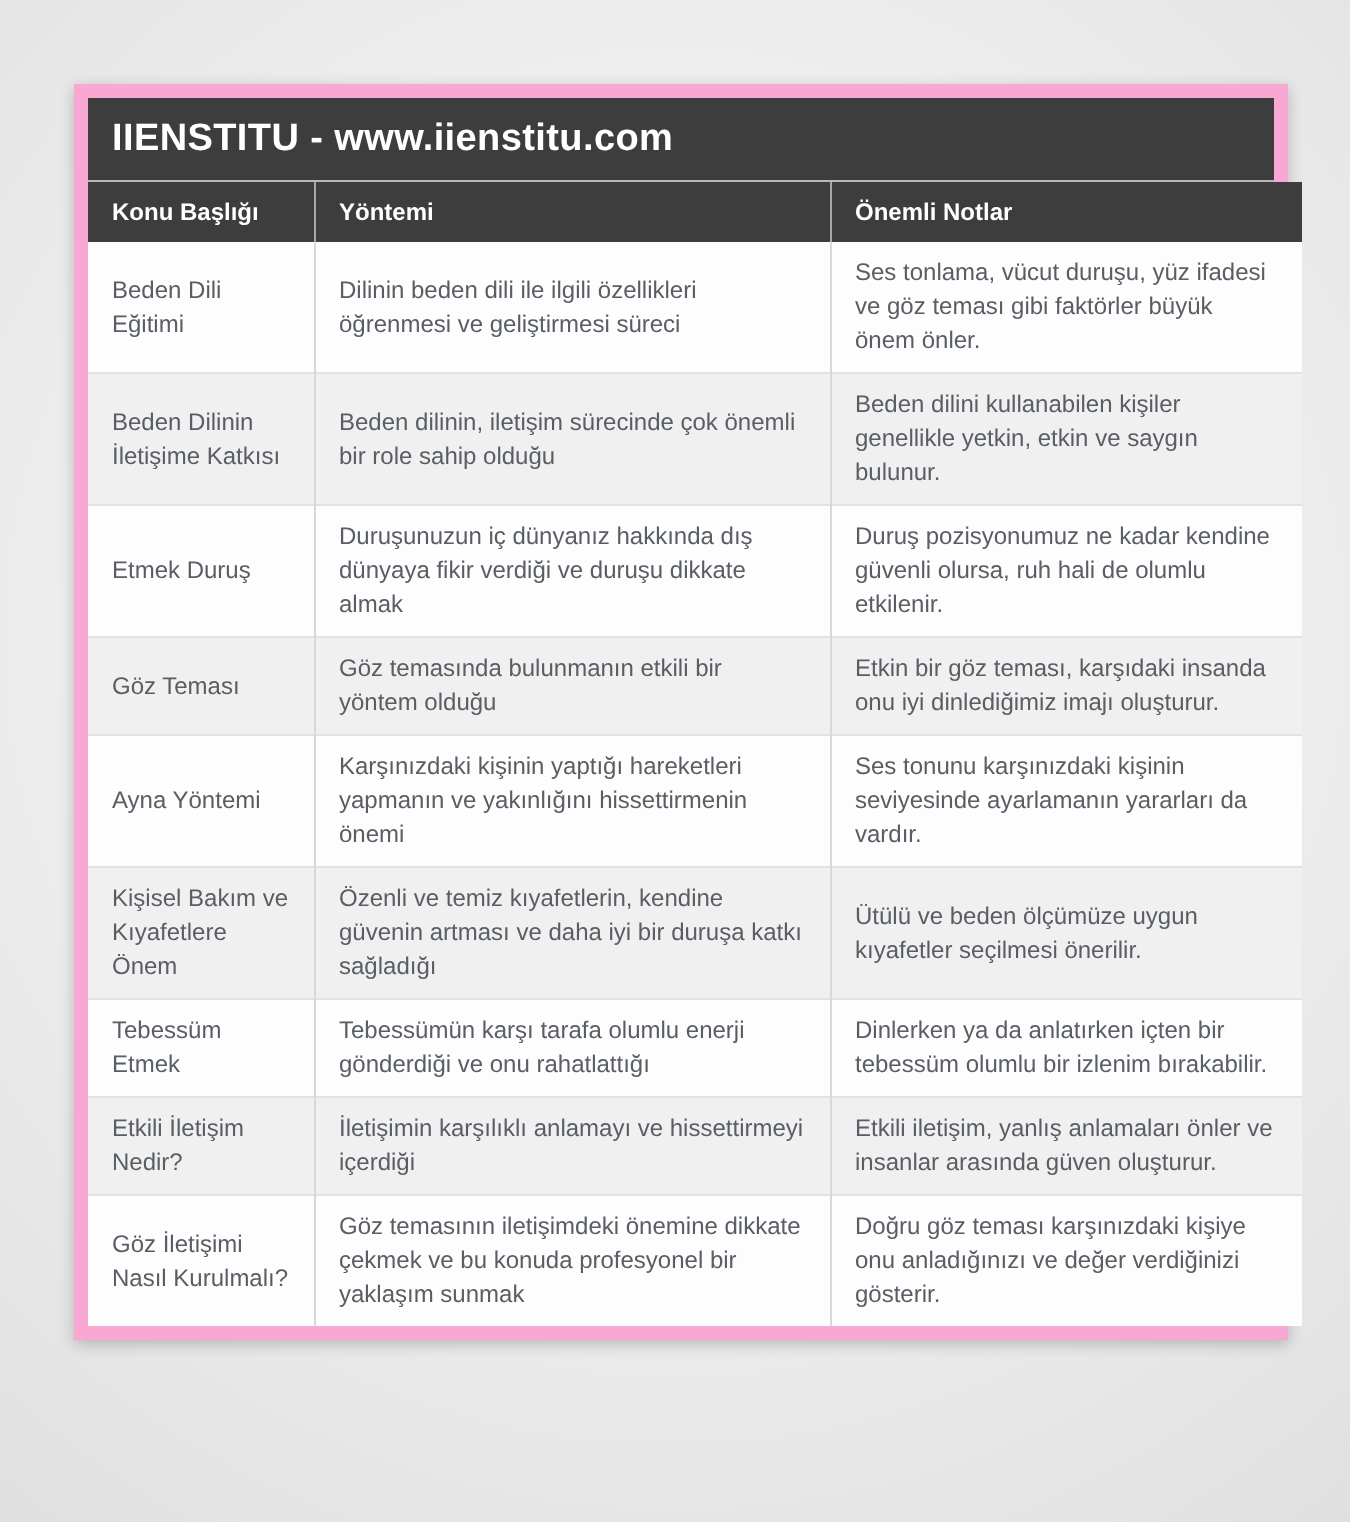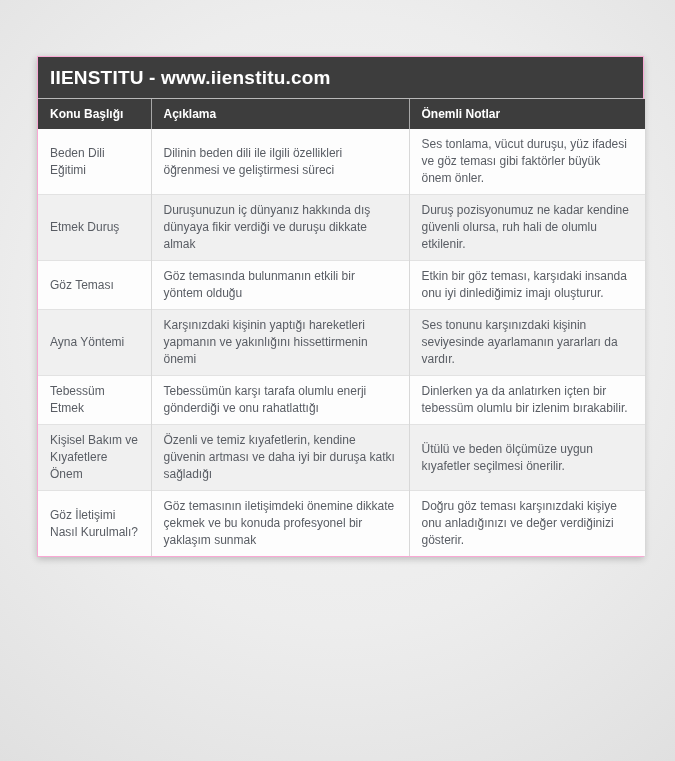--- a/index.html
+++ b/index.html
@@ -8,25 +8,25 @@
     overflow: hidden;
     font-family: "Liberation Sans", sans-serif;
   }
   body {
     background: radial-gradient(circle at 50% 42%, #f4f4f4 0%, #ededed 55%, #e0e0e0 100%);
     position: relative;
   }
   .card {
     position: absolute;
     left: 37px;
-    top: 56px;
+    top: 42px;
     width: 607px;
     background: #ffffff;
     box-shadow: 0 2px 7px rgba(0,0,0,0.22);
-    border: 1px solid #f9a8d4;
+    border: 7px solid #f9a8d4;
   }
   .title-bar {
     background: #3d3d3d;
     color: #ffffff;
     font-weight: bold;
     font-size: 19px;
     padding: 10px 12px 9px 12px;
     border-bottom: 1px solid #b9b9b9;
     letter-spacing: 0.2px;
   }
@@ -72,63 +72,73 @@
 
   <table>
     <colgroup>
       <col class="c1">
         <col class="c2">
         <col class="c3">
     </colgroup>
     <thead>
       <tr>
         <th>Konu Başlığı</th>
-        <th>Açıklama</th>
+        <th>Yöntemi</th>
         <th>Önemli Notlar</th>
       </tr>
     </thead>
     <tbody>
   <tr>
     <td>Beden Dili Eğitimi</td>
     <td>Dilinin beden dili ile ilgili özellikleri öğrenmesi ve geliştirmesi süreci</td>
     <td>Ses tonlama, vücut duruşu, yüz ifadesi ve göz teması gibi faktörler büyük önem önler.</td>
   </tr>
 
+  <tr>
+    <td>Beden Dilinin İletişime Katkısı</td>
+    <td>Beden dilinin, iletişim sürecinde çok önemli bir role sahip olduğu</td>
+    <td>Beden dilini kullanabilen kişiler genellikle yetkin, etkin ve saygın bulunur.</td>
+  </tr>
 
   <tr>
     <td>Etmek Duruş</td>
     <td>Duruşunuzun iç dünyanız hakkında dış dünyaya fikir verdiği ve duruşu dikkate almak</td>
     <td>Duruş pozisyonumuz ne kadar kendine güvenli olursa, ruh hali de olumlu etkilenir.</td>
   </tr>
 
   <tr>
     <td>Göz Teması</td>
     <td>Göz temasında bulunmanın etkili bir yöntem olduğu</td>
     <td>Etkin bir göz teması, karşıdaki insanda onu iyi dinlediğimiz imajı oluşturur.</td>
   </tr>
 
   <tr>
     <td>Ayna Yöntemi</td>
     <td>Karşınızdaki kişinin yaptığı hareketleri yapmanın ve yakınlığını hissettirmenin önemi</td>
     <td>Ses tonunu karşınızdaki kişinin seviyesinde ayarlamanın yararları da vardır.</td>
   </tr>
 
   <tr>
+    <td>Kişisel Bakım ve Kıyafetlere Önem</td>
+    <td>Özenli ve temiz kıyafetlerin, kendine güvenin artması ve daha iyi bir duruşa katkı sağladığı</td>
+    <td>Ütülü ve beden ölçümüze uygun kıyafetler seçilmesi önerilir.</td>
+  </tr>
+
+  <tr>
     <td>Tebessüm Etmek</td>
     <td>Tebessümün karşı tarafa olumlu enerji gönderdiği ve onu rahatlattığı</td>
     <td>Dinlerken ya da anlatırken içten bir tebessüm olumlu bir izlenim bırakabilir.</td>
   </tr>
 
+
   <tr>
-    <td>Kişisel Bakım ve Kıyafetlere Önem</td>
-    <td>Özenli ve temiz kıyafetlerin, kendine güvenin artması ve daha iyi bir duruşa katkı sağladığı</td>
-    <td>Ütülü ve beden ölçümüze uygun kıyafetler seçilmesi önerilir.</td>
+    <td>Etkili İletişim Nedir?</td>
+    <td>İletişimin karşılıklı anlamayı ve hissettirmeyi içerdiği</td>
+    <td>Etkili iletişim, yanlış anlamaları önler ve insanlar arasında güven oluşturur.</td>
   </tr>
-
-
 
   <tr>
     <td>Göz İletişimi Nasıl Kurulmalı?</td>
     <td>Göz temasının iletişimdeki önemine dikkate çekmek ve bu konuda profesyonel bir yaklaşım sunmak</td>
     <td>Doğru göz teması karşınızdaki kişiye onu anladığınızı ve değer verdiğinizi gösterir.</td>
   </tr>
 </tbody>
   </table>
 </div>
 

